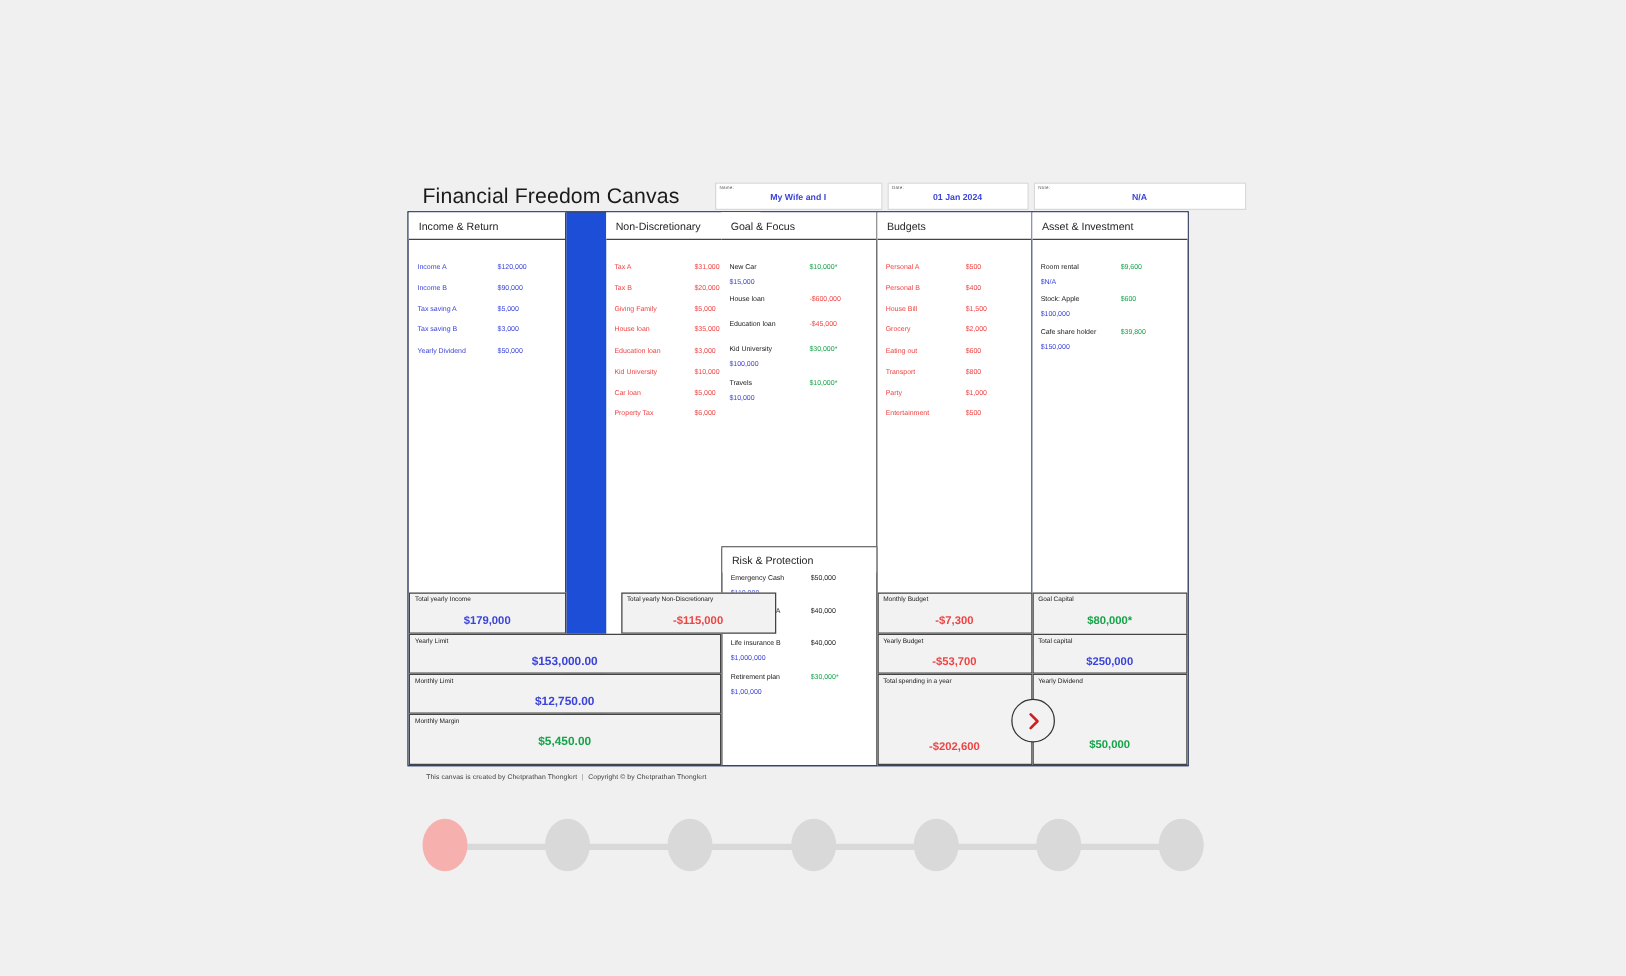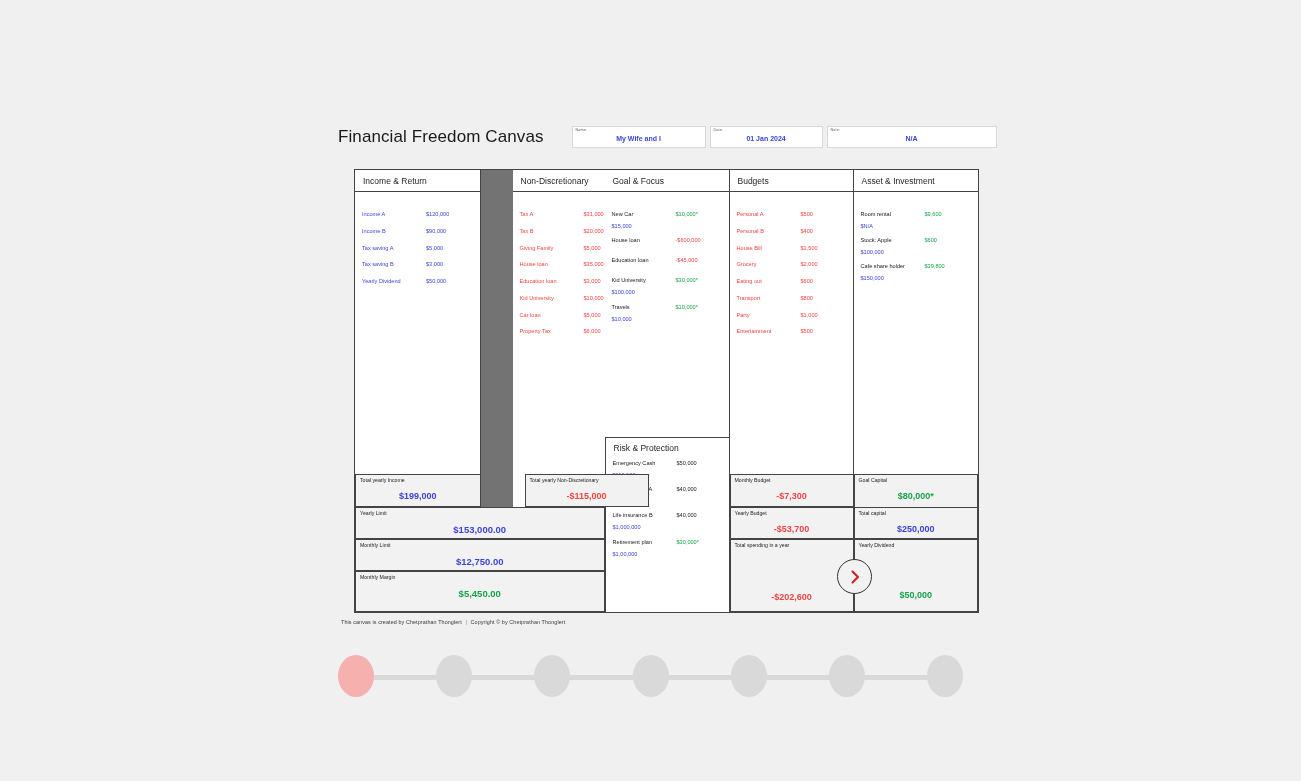--- a/index.html
+++ b/index.html
@@ -14,21 +14,21 @@
   .page {
     position: relative;
     width: 1301px;
     height: 781px;
   }
 
   
   .titlebar {
     position: absolute;
     left: 338px;
-    top: 124px;
+    top: 144px;
     width: 625px;
     height: 26px;
     display: flex;
     align-items: center;
   }
   .app-title {
     font-size: 17px;
     color: #1a1a1a;
     font-weight: 400;
     letter-spacing: .1px;
@@ -66,27 +66,27 @@
   .meta-value {
     font-size: 7px;
     color: #3b44d8;
     font-weight: 600;
     margin-top: 3px;
   }
 
   
   .canvas {
     position: absolute;
-    left: 354px;
+    left: 326px;
     top: 169px;
     width: 625px;
     height: 444px;
     border: 1.2px solid #444;
     box-sizing: border-box;
-    background: #737373;
+    background: #1d4ed8;
   }
 
   .col {
     position: absolute;
     top: 0;
     bottom: 0;
     box-sizing: border-box;
     background: #ffffff;
   }
   .col-sep { border-right: 1.2px solid #444; }
@@ -479,21 +479,21 @@
               <div class="sub blue">$1,00,000</div>
             </div>
           </div>
       </div>
     </div>
 
     <div class="summary">
 
       <div class="sum-cell" style="left:0;top:0;width:125.5px;height:33px;">
         <div class="sum-label">Total yearly Income</div>
-        <div class="sum-value blue">$199,000</div>
+        <div class="sum-value blue">$179,000</div>
       </div>
 
       <div class="sum-cell" style="left:125.5px;top:0;width:124px;height:33px;margin-left:44px;">
         <div class="sum-label">Total yearly Non-Discretionary</div>
         <div class="sum-value red">-$115,000</div>
       </div>
 
       <div class="sum-cell" style="left:0;top:33px;width:249.5px;height:32px;">
         <div class="sum-label">Yearly Limit</div>
         <div class="sum-value big blue">$153,000.00</div>

